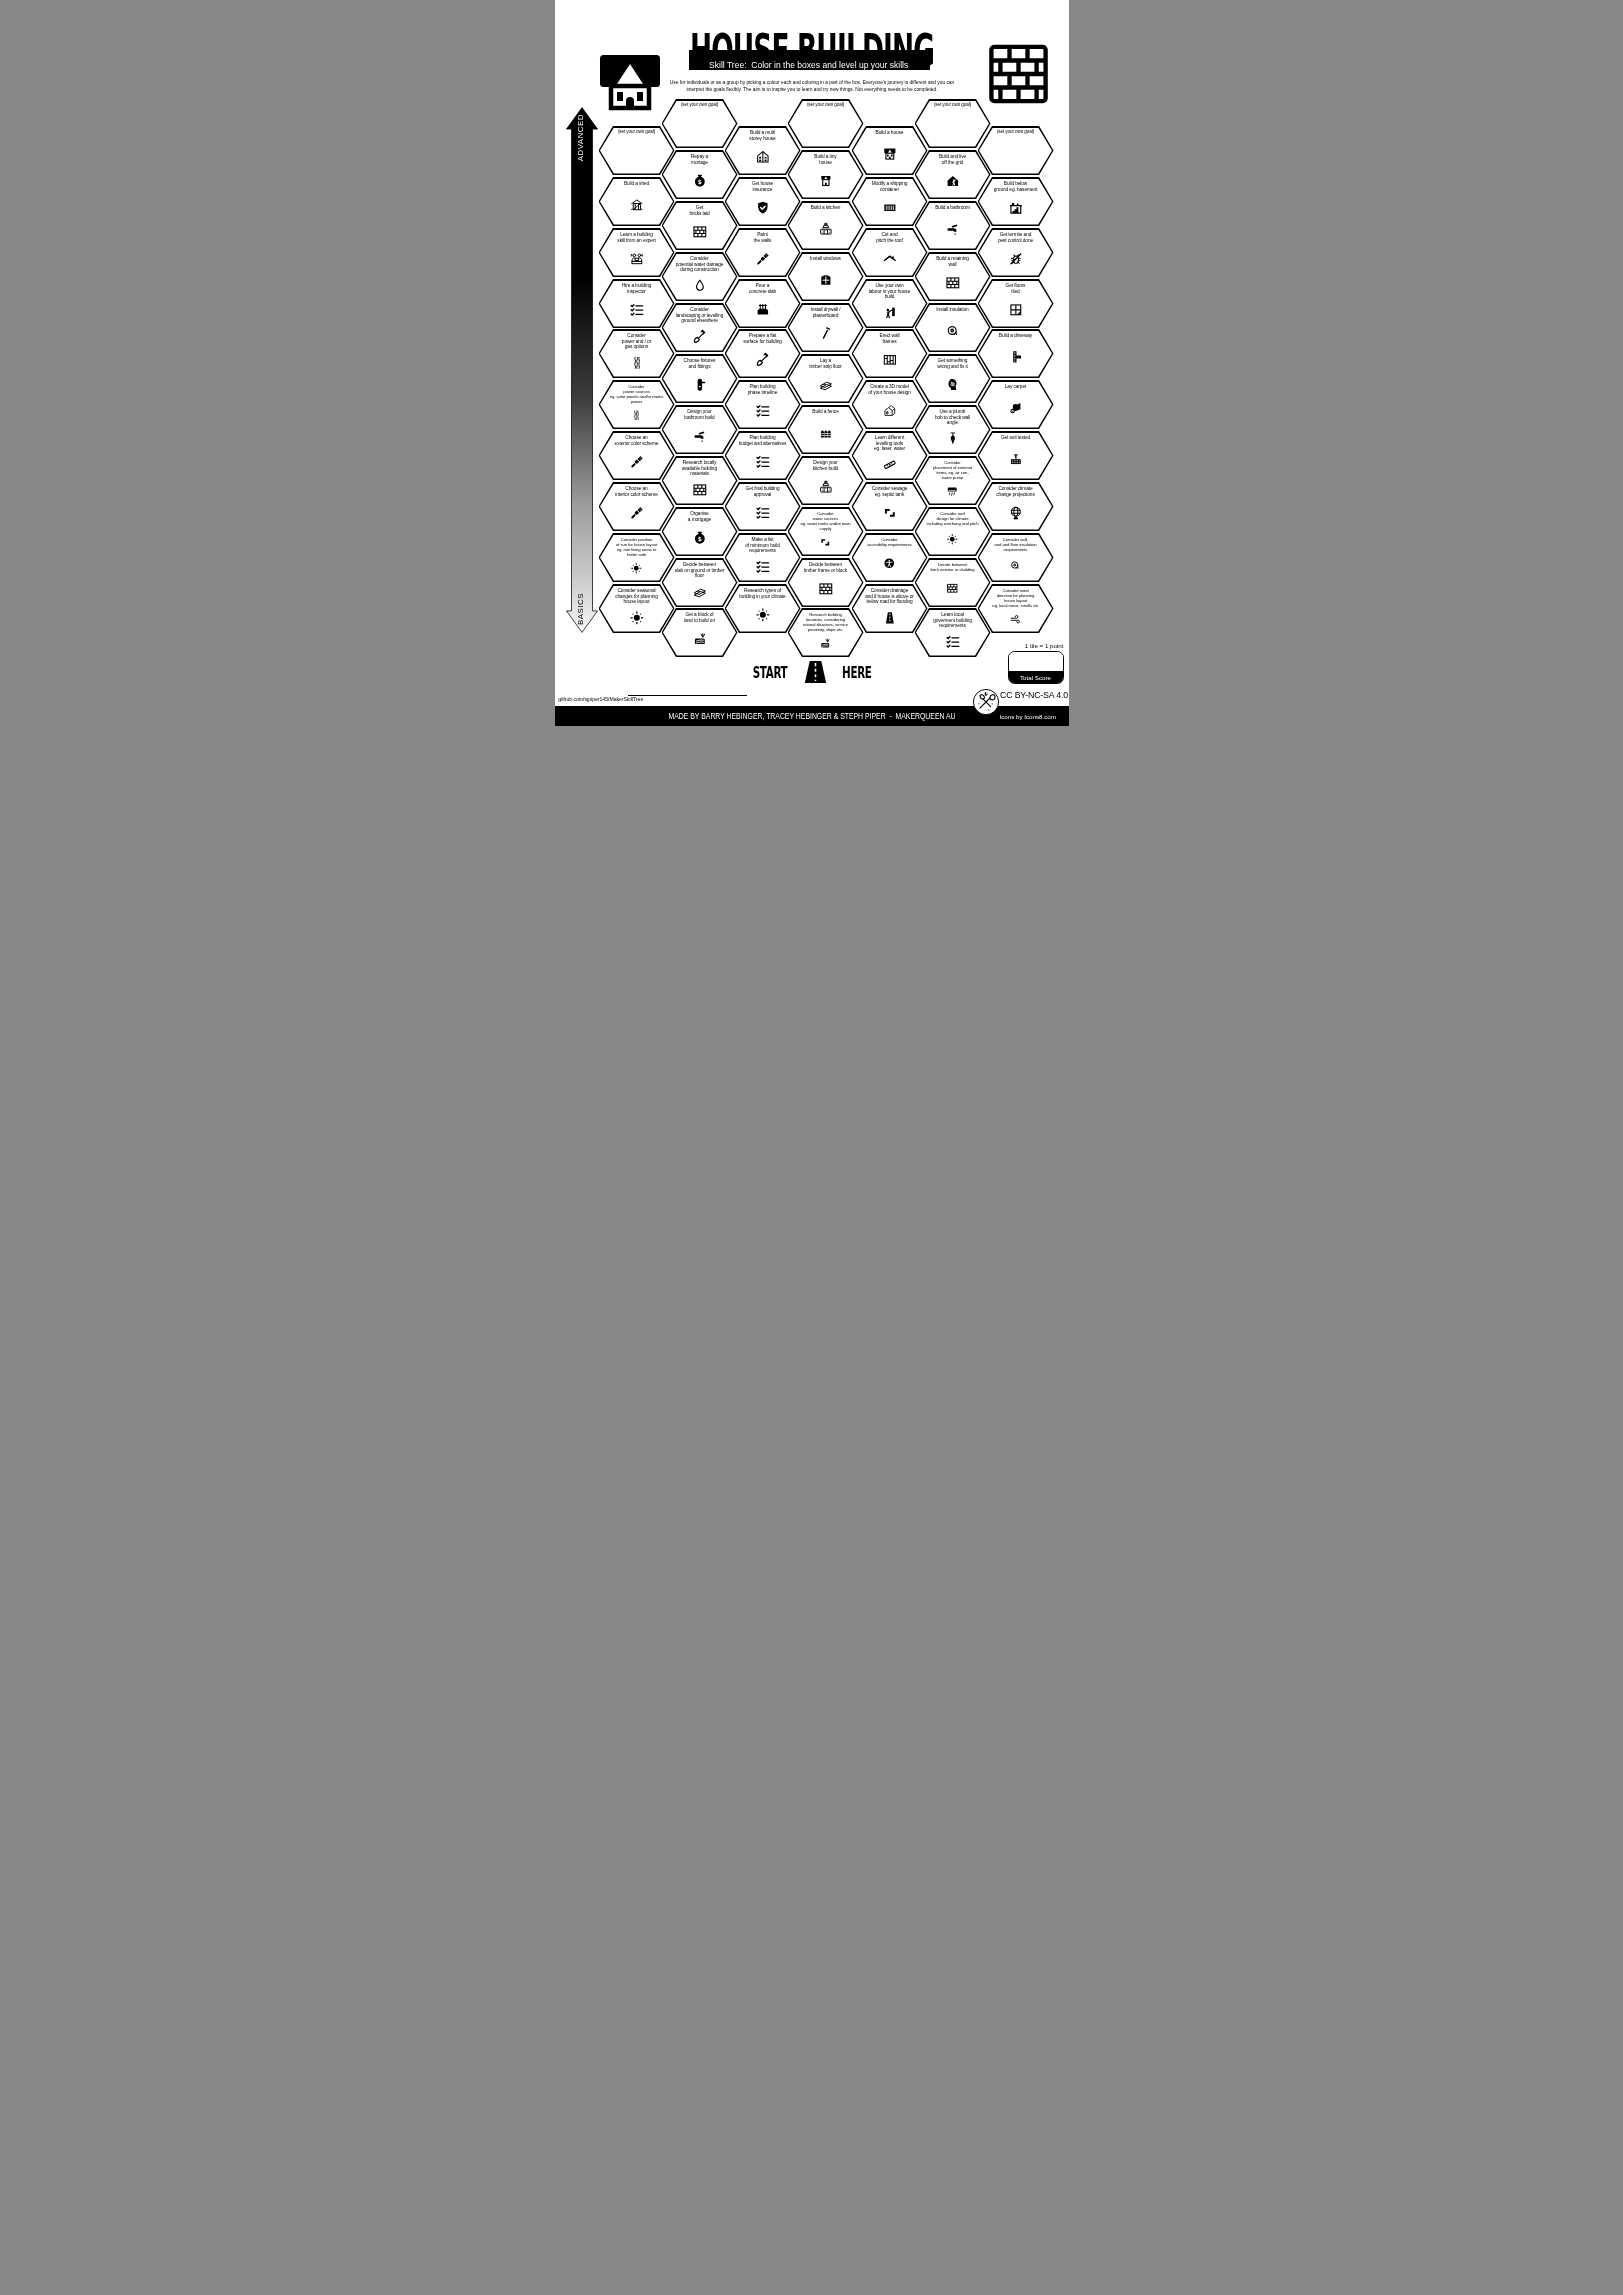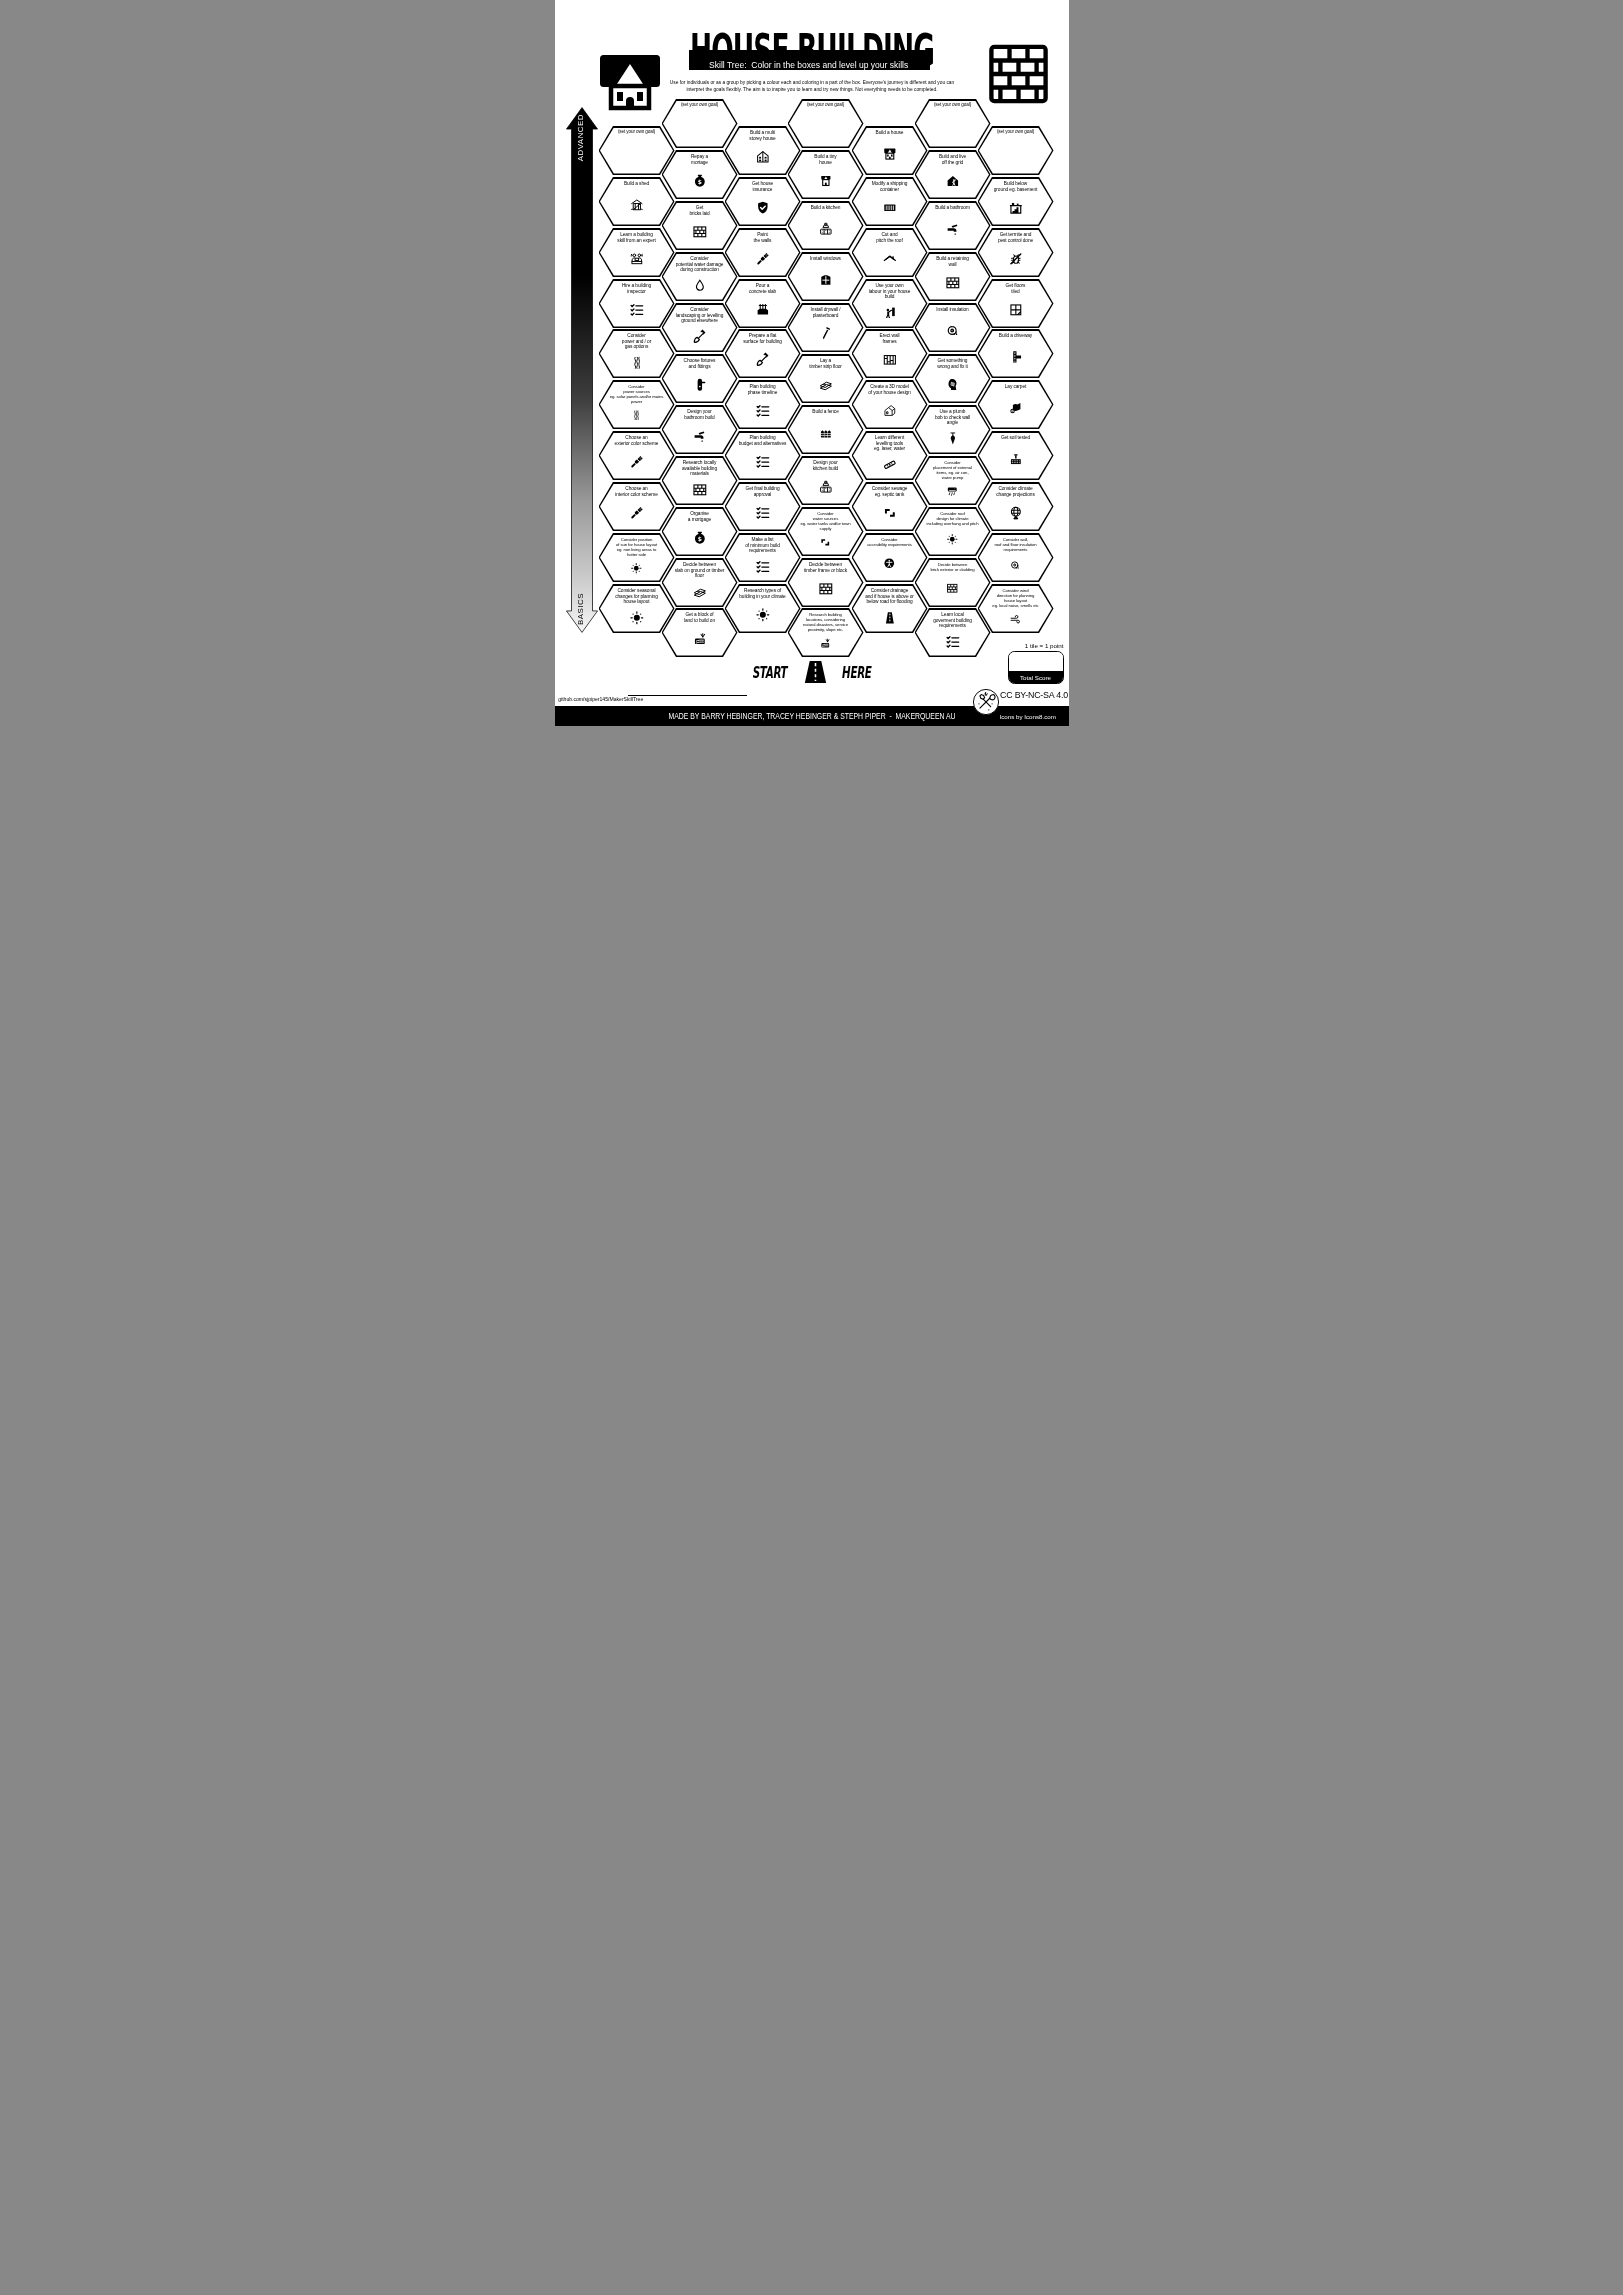--- a/index.html
+++ b/index.html
@@ -33,21 +33,21 @@
         padding:4.2px 7.4px 2.8px;box-sizing:border-box;text-align:center;}
   .hx-label{font-size:4.8px;line-height:1.16;white-space:pre-line;letter-spacing:-0.1px;}
   .small .hx-label{font-size:4.3px;}
   .goal .hx-c{padding-top:2.8px;}
   .goal .hx-label{font-size:4.6px;}
   .hx-icobox{flex:1;display:flex;align-items:center;justify-content:center;width:100%;}
   .hx-ic{width:15.7px;height:15.7px;}
   .small .hx-ic{width:12.5px;height:12.5px;}
   
   .start{position:absolute;left:0;right:0;top:660px;display:flex;align-items:center;
-         justify-content:center;gap:4.2px;font-style:italic;}
+         justify-content:center;gap:4.2px;}
   .start .word{font-family:"DejaVu Sans","Liberation Sans",sans-serif;font-weight:700;
          font-size:16.7px;letter-spacing:-0.5px;transform:scaleX(0.62);white-space:nowrap;}
   .tilenote{position:absolute;left:453px;top:642px;width:56px;text-align:right;font-size:6.2px;}
   .scorebox{position:absolute;left:453px;top:651px;width:56px;height:33px;border:1.2px solid #000;
             border-radius:6.5px;box-sizing:border-box;overflow:hidden;display:flex;flex-direction:column;}
   .score-input{flex:1;background:#fff;}
   .score-label{height:12px;background:#000;color:#fff;font-size:6.2px;display:flex;
                align-items:center;justify-content:center;}
   .namerow{position:absolute;left:52px;top:716px;font-size:7.2px;}
   .nameline{position:absolute;left:73px;top:695px;width:119px;border-top:0.9px solid #000;}

